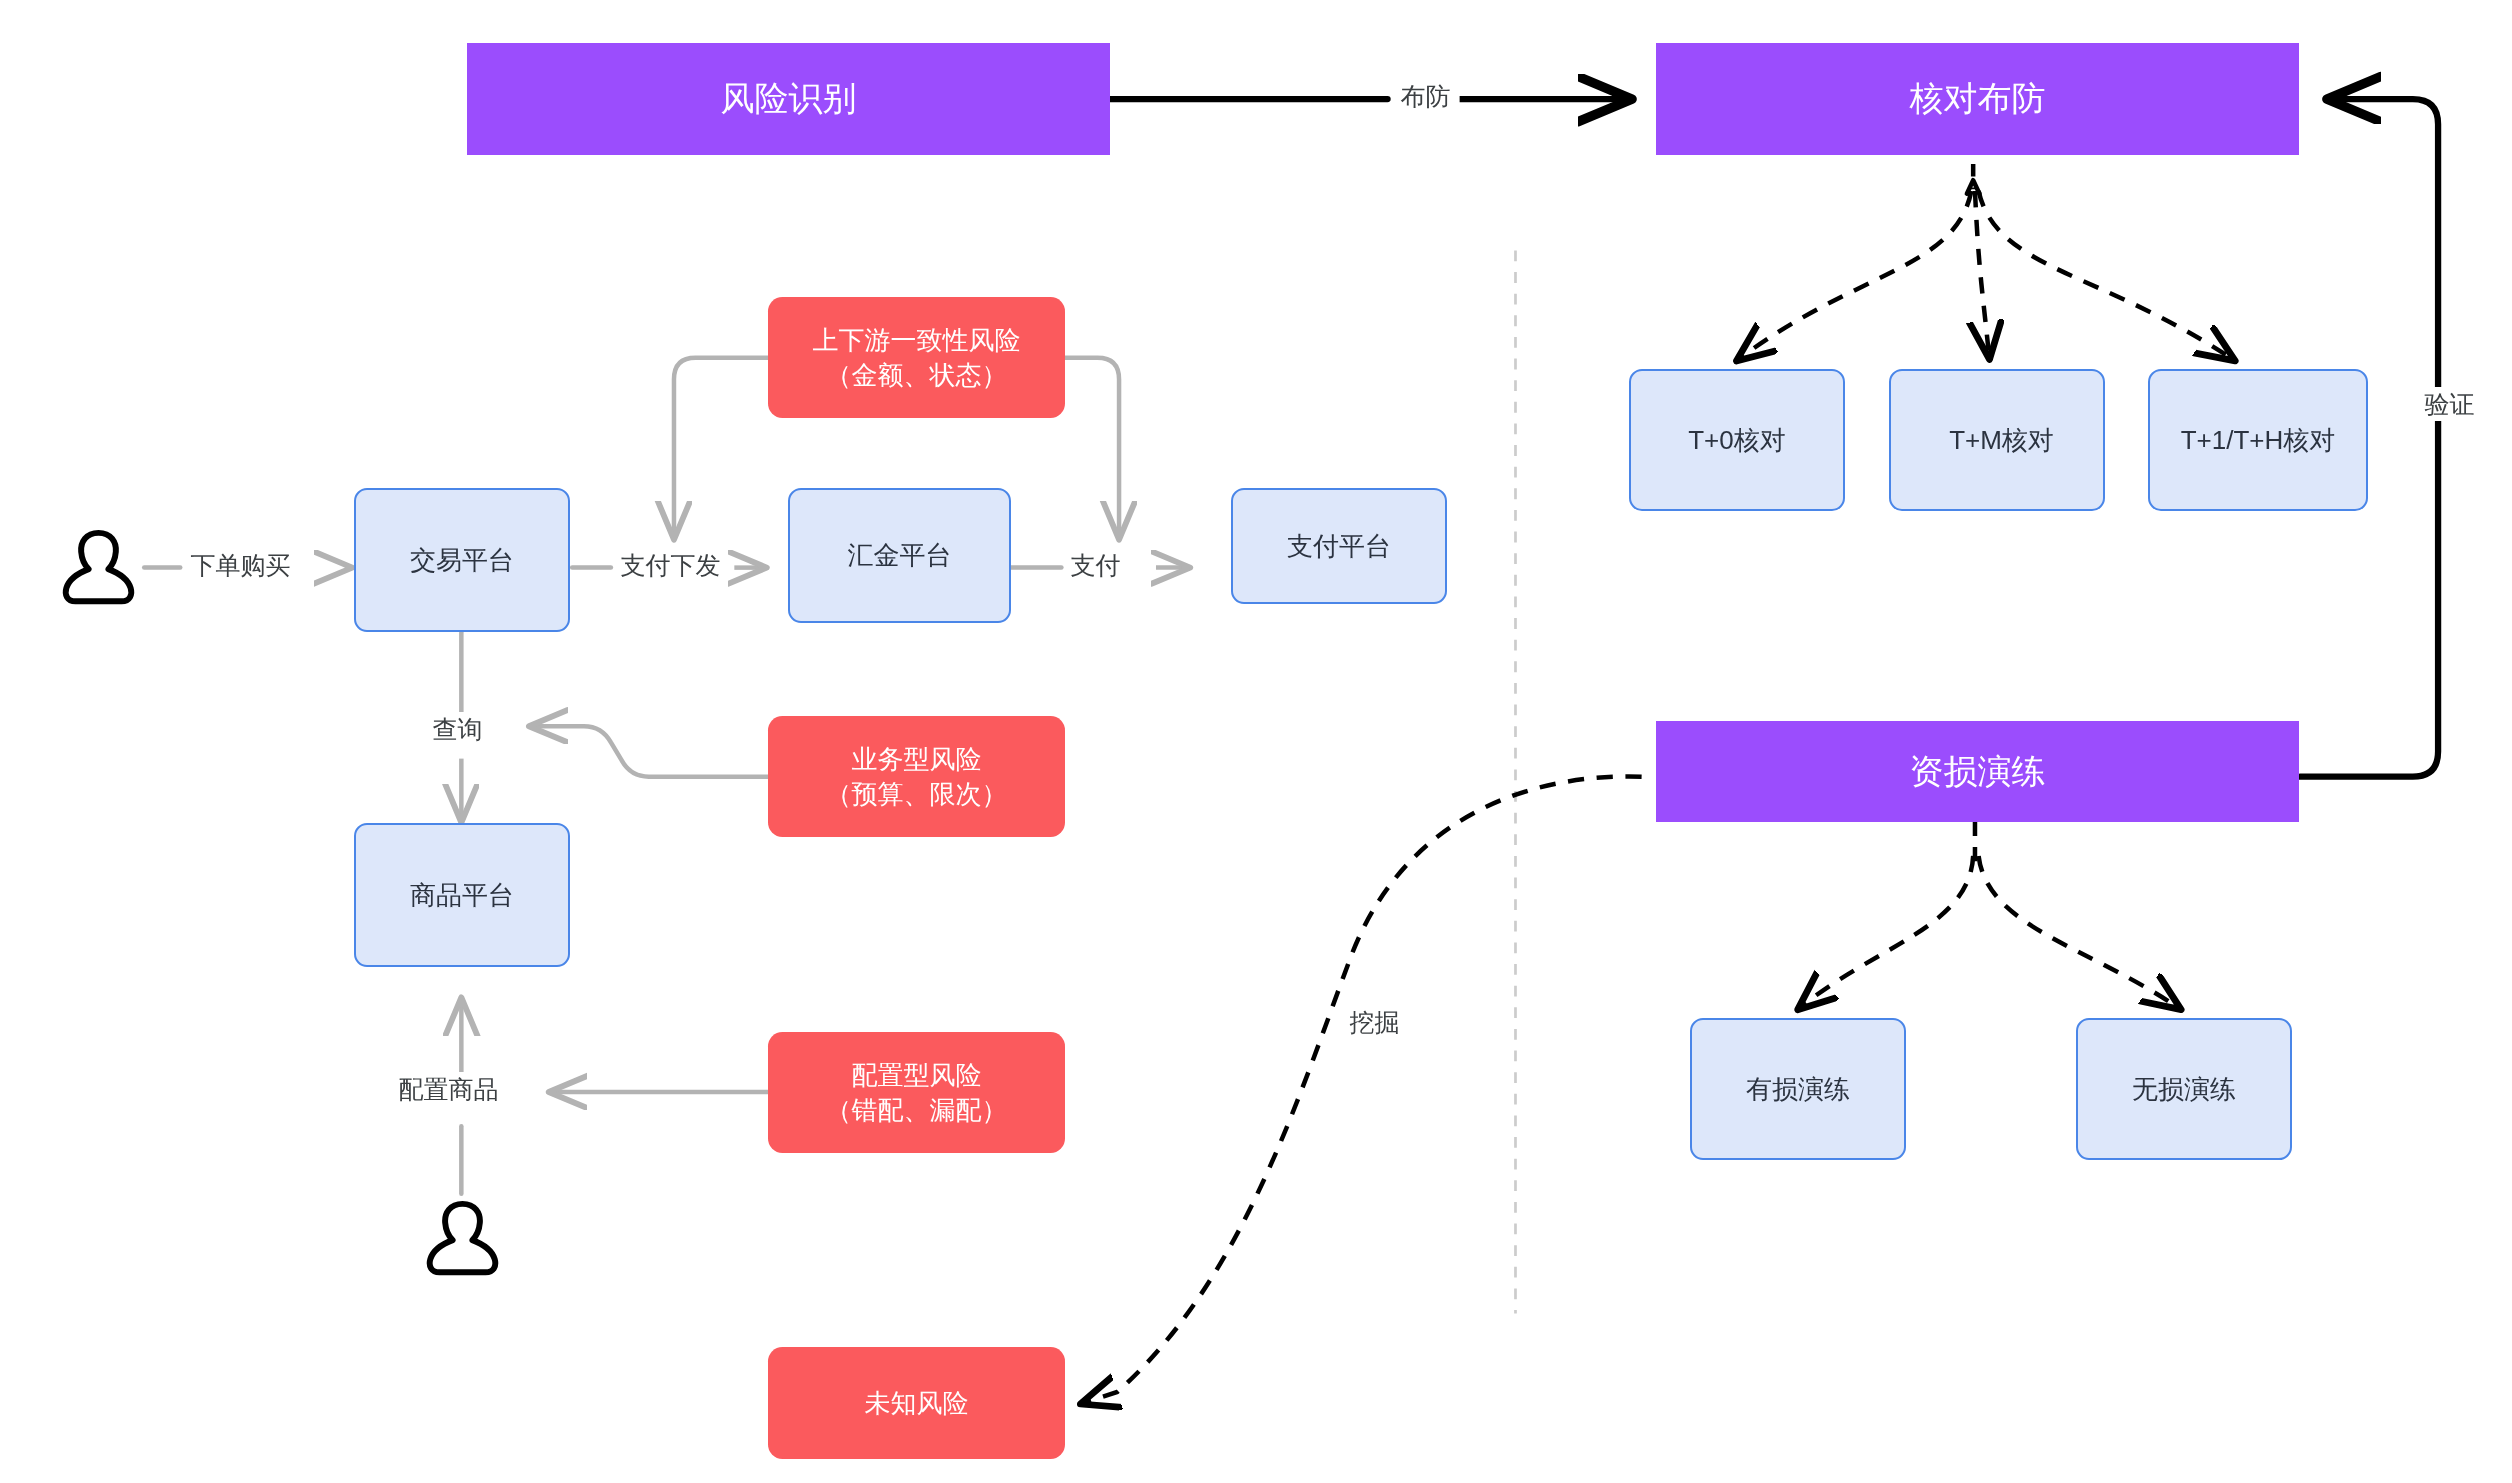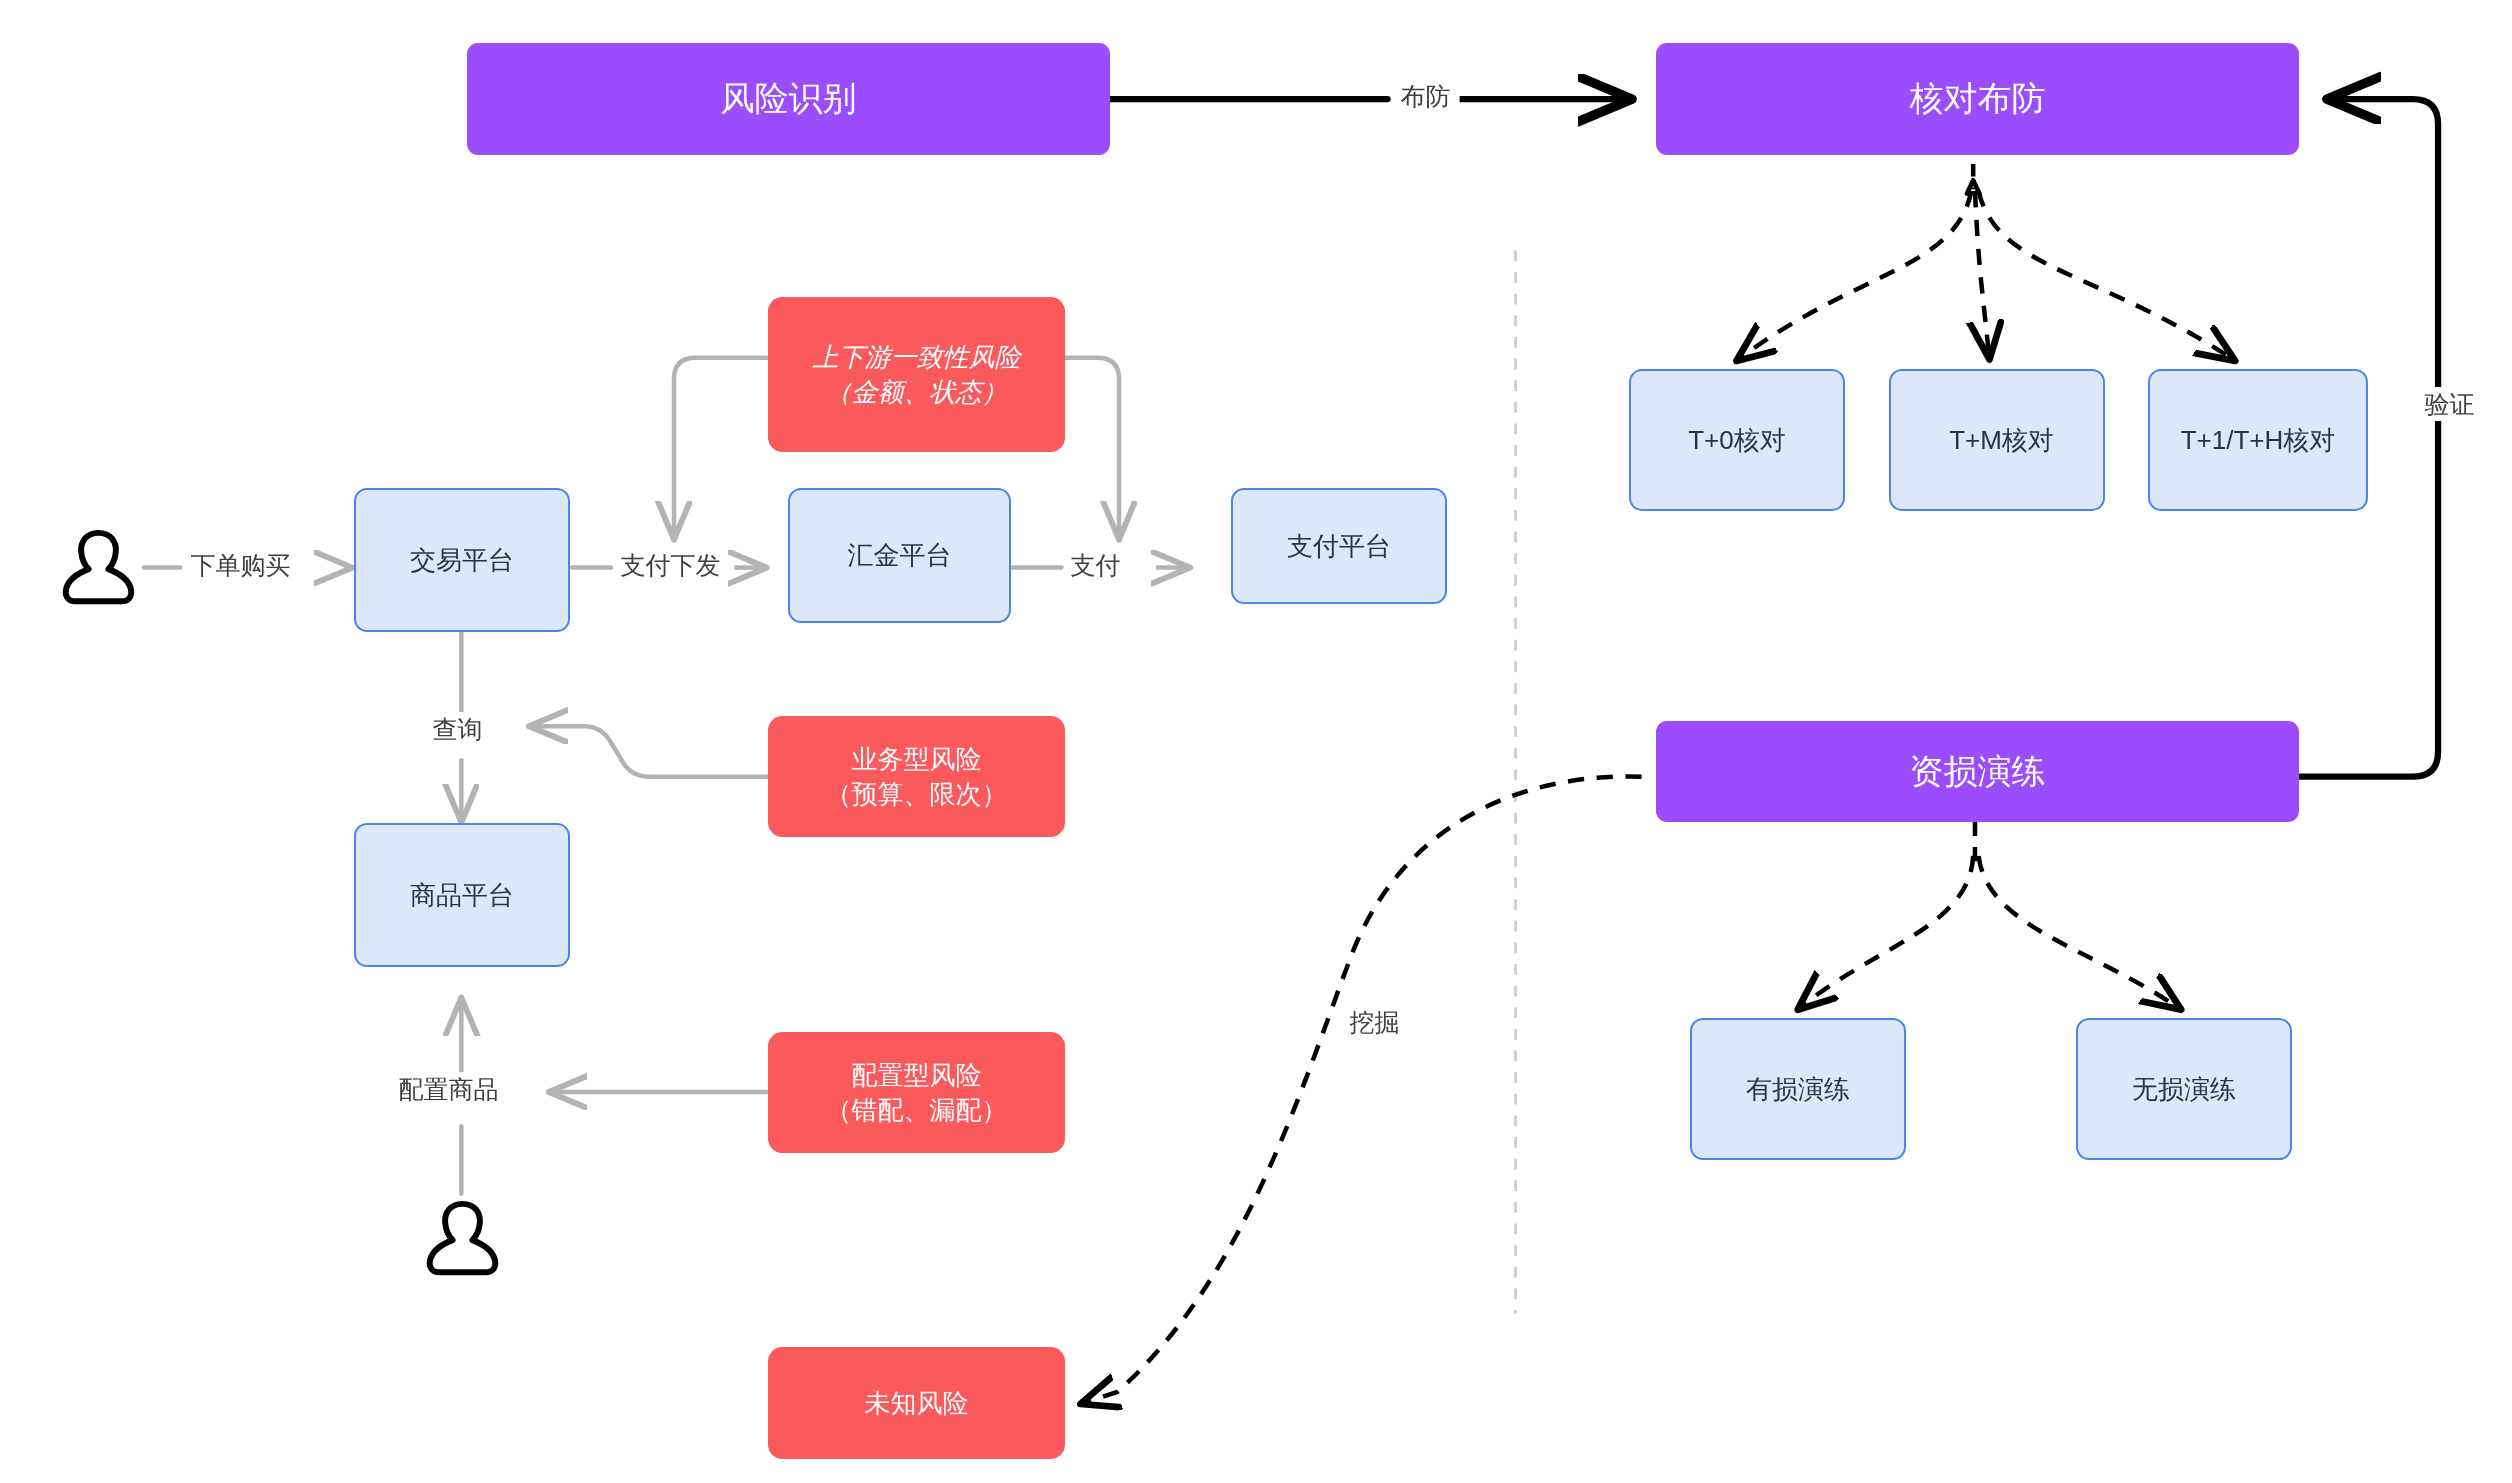--- a/index.html
+++ b/index.html
@@ -31,21 +31,21 @@
     display: flex;
     align-items: center;
     justify-content: center;
     text-align: center;
     line-height: 1.34;
   }
   .node-purple {
     background: #9b4dfd;
     color: #ffffff;
     font-size: 34px;
-    border-radius: 11px;
+    border-radius: 0px;
   }
   .node-blue {
     background: #dde7fa;
     border: 2.7px solid #4a86e8;
     border-radius: 13px;
     color: #2b3340;
     font-size: 26px;
   }
   .node-red {
     background: #fb5a5d;
@@ -145,21 +145,21 @@
   </div>
 
   <div class="node node-purple" style="left:1656px; top:43px; width:643px; height:112px;">
     <span>核对布防</span>
   </div>
 
   <div class="node node-purple" style="left:1656px; top:721px; width:643px; height:101px;">
     <span>资损演练</span>
   </div>
 
-  <div class="node node-red two-line" style="left:768px; top:297px; width:297px; height:155px;font-style:italic;">
+  <div class="node node-red two-line" style="left:768px; top:297px; width:297px; height:121px;">
     <div>
       <span>上下游一致性风险</span>
       <span>（金额、状态）</span>
     </div>
   </div>
 
   <div class="node node-red two-line" style="left:768px; top:716px; width:297px; height:121px;">
     <div>
       <span>业务型风险</span>
       <span>（预算、限次）</span>

